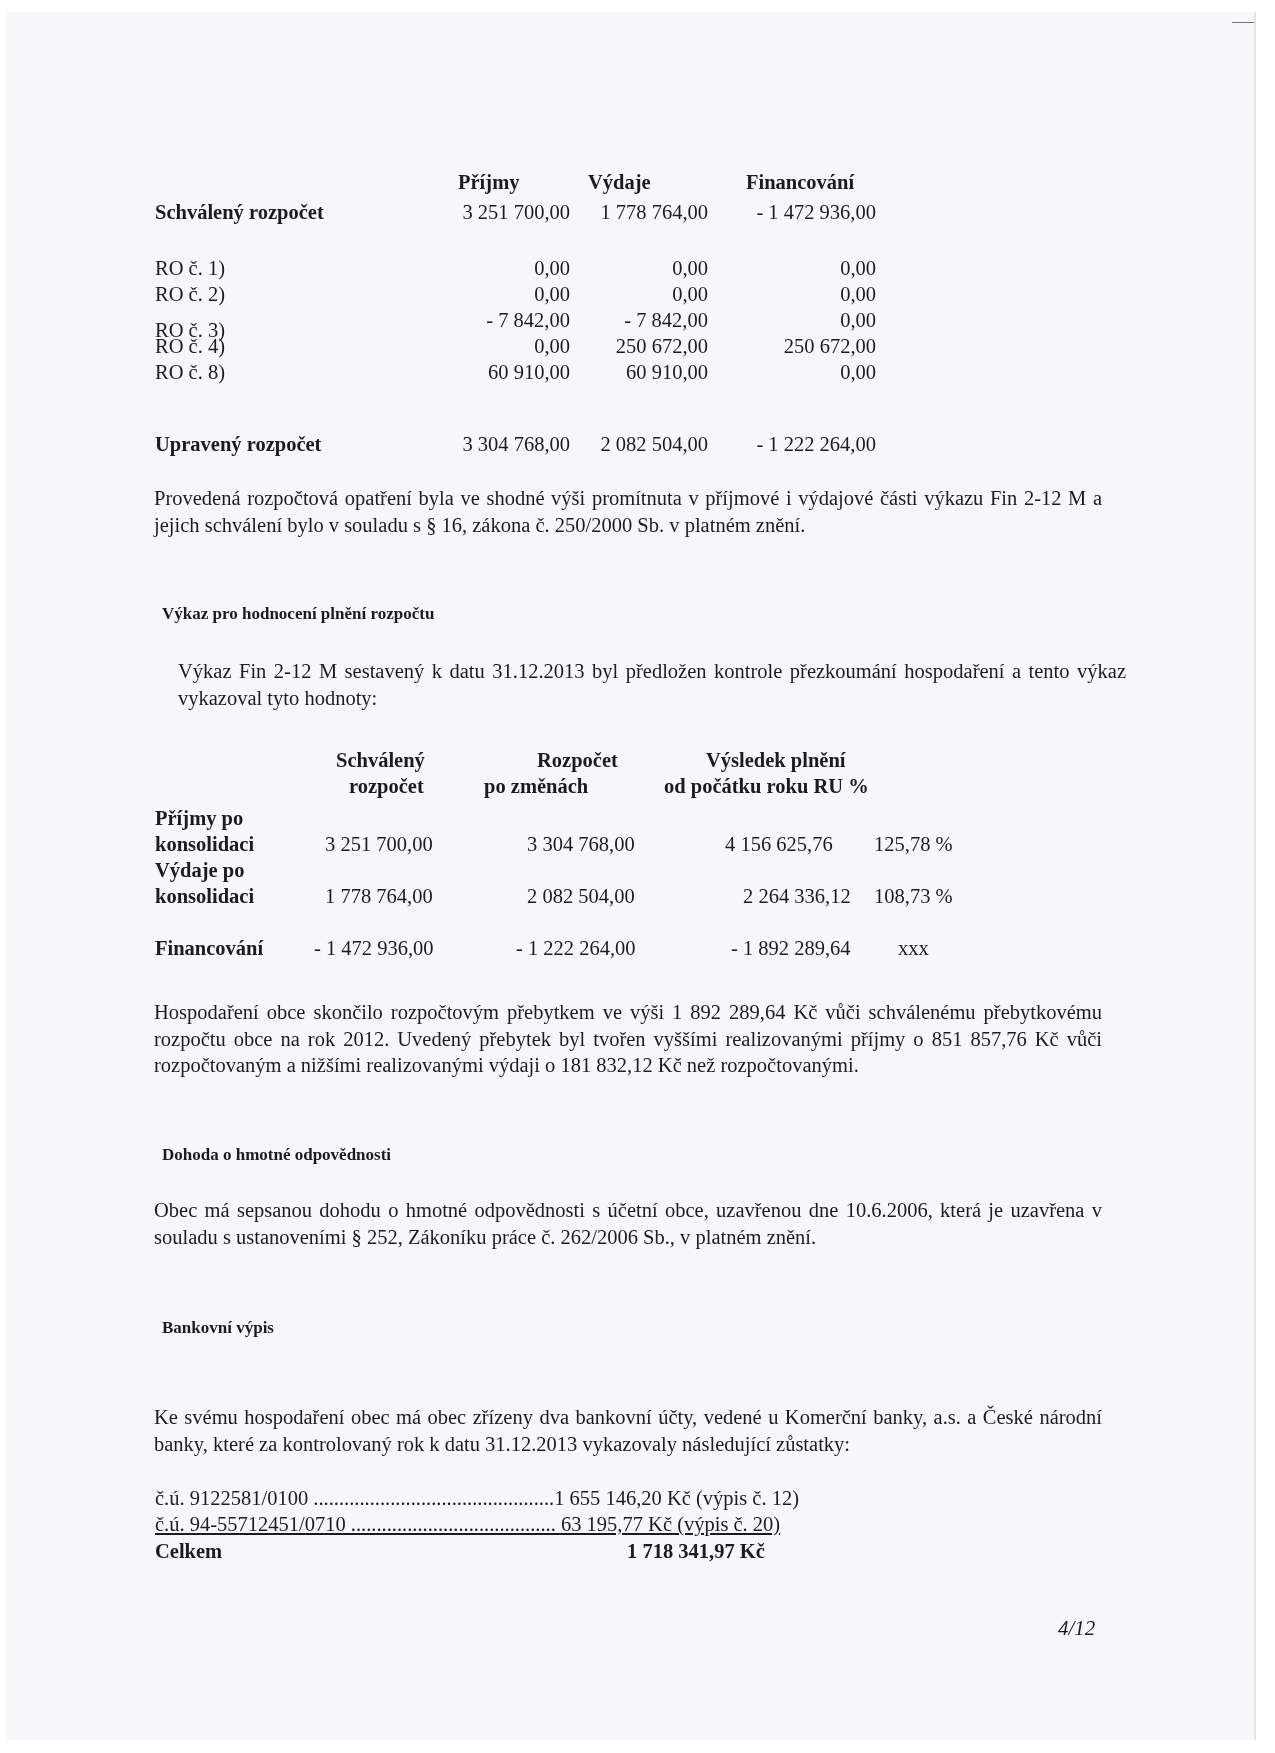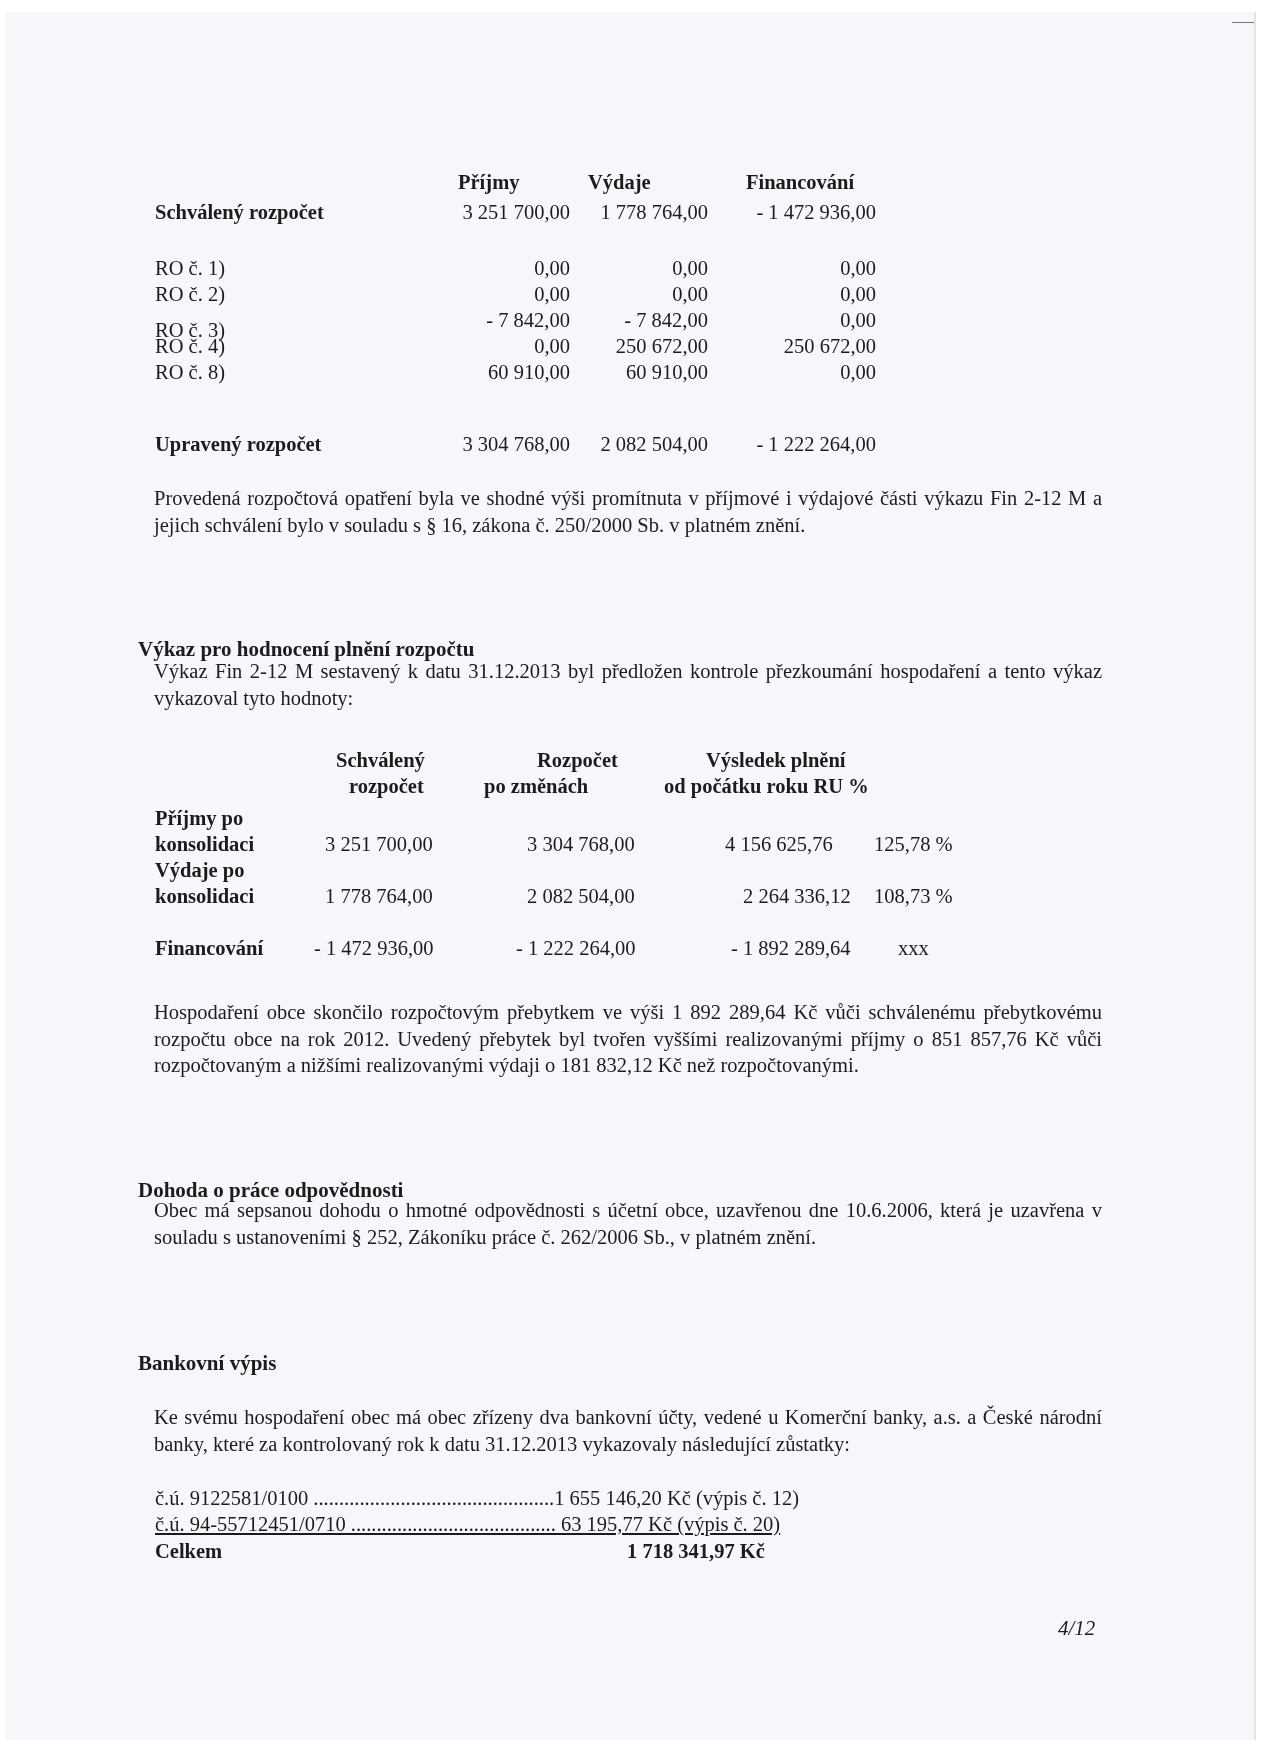--- a/index.html
+++ b/index.html
@@ -10,21 +10,21 @@
   .page {
     position: absolute; left: 6px; top: 12px; width: 1248px; height: 1728px;
     background: #f5f7fb; border-right: 2px solid #e2e4e8;
   }
   .corner-rule { position: absolute; right: 0; top: 10px; width: 22px; height: 1px; background: #777; }
   .abs { position: absolute; white-space: nowrap; }
   .b { font-weight: bold; }
   .t { font-size: 20.5px; line-height: 23px; }
   .r { text-align: right; }
   .para { position: absolute; left: 154px; width: 948px; font-size: 20.5px; line-height: 26.5px; text-align: justify; }
-  .heading { position: absolute; left: 138px; font-size: 21px; font-weight: bold; margin-top: 33px; }
+  .heading { position: absolute; left: 162px; font-size: 17px; font-weight: bold; }
   .uline { text-decoration: underline; }
   .pagenum { position: absolute; left: 1058px; top: 1616px; font-style: italic; font-size: 21px; }
 </style>
 </head>
 <body>
 
 <div class="page">
   <div class="corner-rule"></div>
 </div>
 
@@ -69,21 +69,21 @@
 </div>
 
 <div class="abs t b" style="left:155px;top:433px;">Upravený rozpočet</div>
 <div class="abs t r" style="left:420px;width:150px;top:433px;">3 304 768,00</div>
 <div class="abs t r" style="left:560px;width:148px;top:433px;">2 082 504,00</div>
 <div class="abs t r" style="left:708px;width:168px;top:433px;">- 1 222 264,00</div>
 
 <div class="para" style="top:485px;">Provedená rozpočtová opatření byla ve shodné výši promítnuta v příjmové i výdajové části výkazu Fin 2-12 M a jejich schválení bylo v souladu s § 16, zákona č. 250/2000 Sb. v platném znění.</div>
 
 <div class="heading" style="top:604px;">Výkaz pro hodnocení plnění rozpočtu</div>
-<div class="para" style="top:658px;">Výkaz Fin 2-12 M sestavený k datu 31.12.2013 byl předložen kontrole přezkoumání hospodaření a tento výkaz vykazoval tyto hodnoty:</div>
+<div class="para" style="top:658px;margin-left:24px;">Výkaz Fin 2-12 M sestavený k datu 31.12.2013 byl předložen kontrole přezkoumání hospodaření a tento výkaz vykazoval tyto hodnoty:</div>
 
 <div class="abs t b" style="left:336px;top:749px;">Schválený</div>
 <div class="abs t b" style="left:349px;top:775px;">rozpočet</div>
 <div class="abs t b" style="left:537px;top:749px;">Rozpočet</div>
 <div class="abs t b" style="left:484px;top:775px;">po změnách</div>
 <div class="abs t b" style="left:706px;top:749px;">Výsledek plnění</div>
 <div class="abs t b" style="left:664px;top:775px;">od počátku roku RU %</div>
 
 <div>
   <div class="abs t b" style="left:155px;top:807px;">Příjmy po</div>
@@ -104,21 +104,21 @@
 <div>
   <div class="abs t b" style="left:155px;top:937px;">Financování</div>
   <div class="abs t" style="left:314px;top:937px;">- 1 472 936,00</div>
   <div class="abs t" style="left:516px;top:937px;">- 1 222 264,00</div>
   <div class="abs t" style="left:731px;top:937px;">- 1 892 289,64</div>
   <div class="abs t" style="left:898px;top:937px;">xxx</div>
 </div>
 
 <div class="para" style="top:999px;">Hospodaření obce skončilo rozpočtovým přebytkem ve výši 1 892 289,64 Kč vůči schválenému přebytkovému rozpočtu obce na rok 2012. Uvedený přebytek byl tvořen vyššími realizovanými příjmy o 851 857,76 Kč vůči rozpočtovaným a nižšími realizovanými výdaji o 181 832,12 Kč než rozpočtovanými.</div>
 
-<div class="heading" style="top:1145px;">Dohoda o práce odpovědnosti</div>
+<div class="heading" style="top:1145px;">Dohoda o hmotné odpovědnosti</div>
 <div class="para" style="top:1197px;">Obec má sepsanou dohodu o hmotné odpovědnosti s účetní obce, uzavřenou dne 10.6.2006, která je uzavřena v souladu s ustanoveními § 252, Zákoníku práce č. 262/2006 Sb., v platném znění.</div>
 
 <div class="heading" style="top:1318px;">Bankovní výpis</div>
 <div class="para" style="top:1371px;margin-top:33px;">Ke svému hospodaření obec má obec zřízeny dva bankovní účty, vedené u Komerční banky, a.s. a České národní banky, které za kontrolovaný rok k datu 31.12.2013 vykazovaly následující zůstatky:</div>
 
 <div class="abs t" style="left:155px;top:1487px;">č.ú. 9122581/0100 ...............................................1 655 146,20 Kč (výpis č. 12)</div>
 <div class="abs t uline" style="left:155px;top:1513px;">č.ú. 94-55712451/0710 ........................................ 63 195,77 Kč (výpis č. 20)</div>
 <div class="abs t b" style="left:155px;top:1540px;">Celkem</div>
 <div class="abs t b" style="left:595px;top:1540px;margin-left:32px;">1 718 341,97 Kč</div>
 

